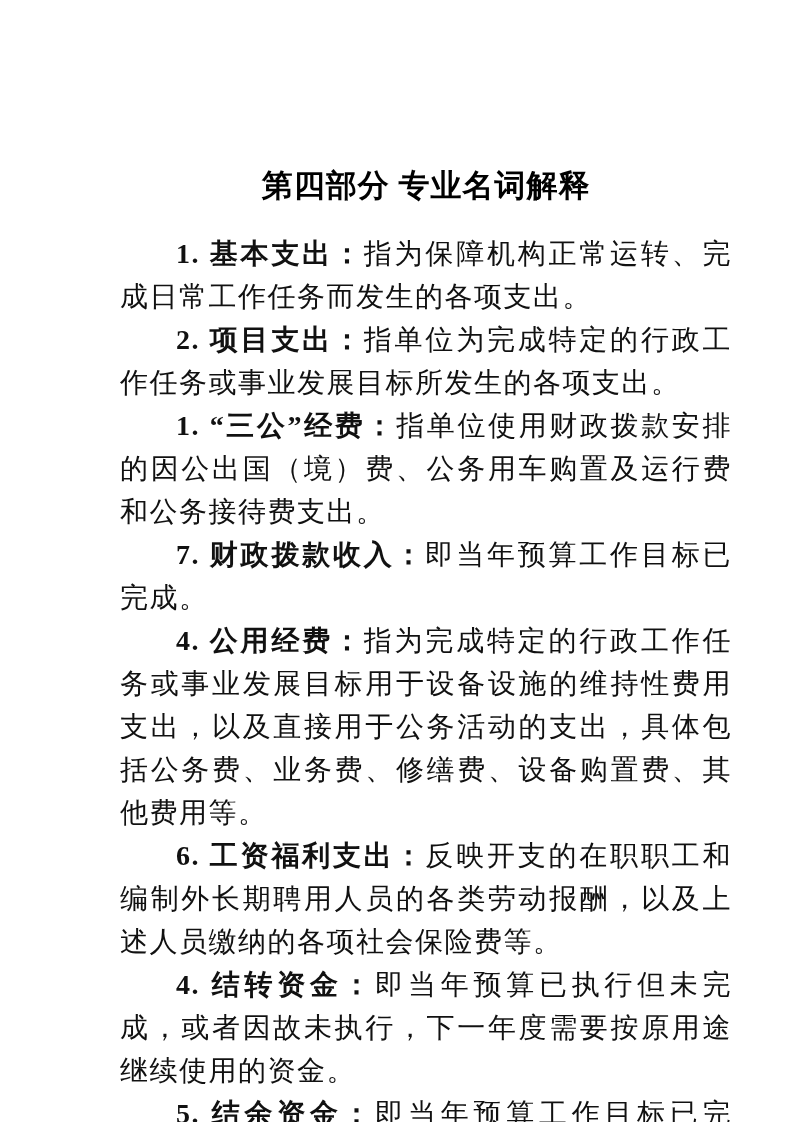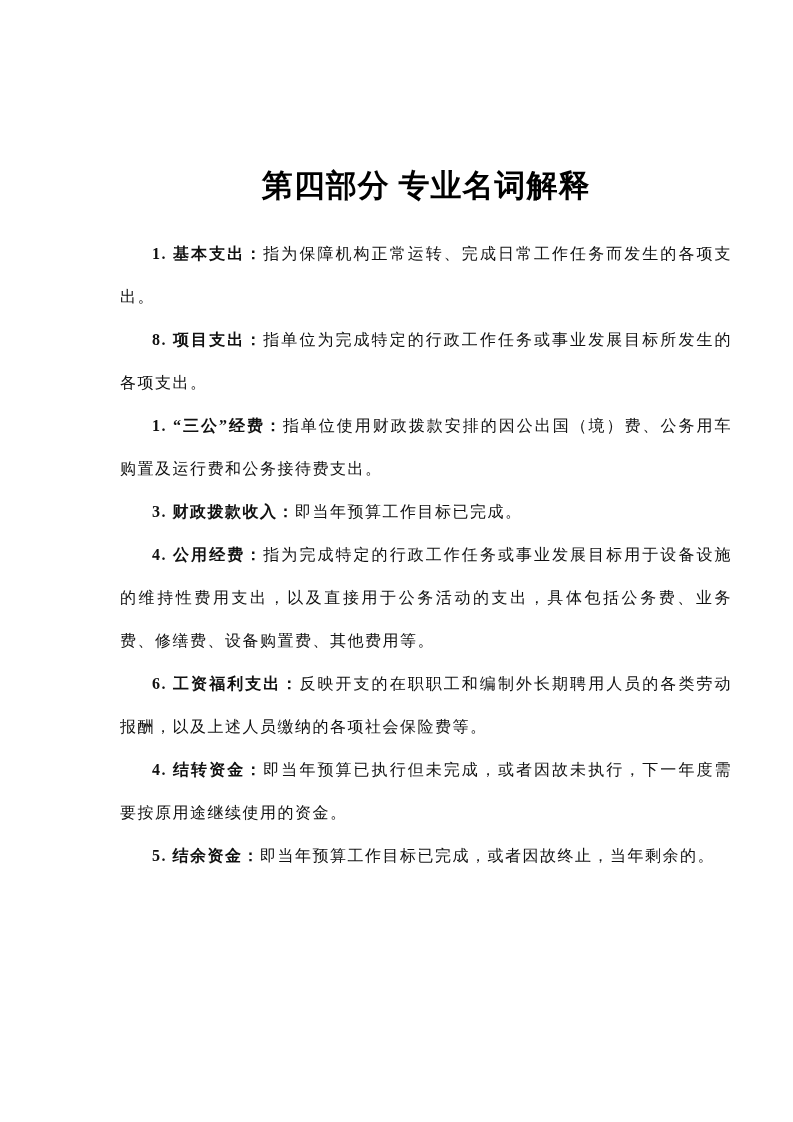--- a/index.html
+++ b/index.html
@@ -25,21 +25,21 @@
     font-weight: bold;
     font-size: 31px;
     line-height: 40px;
     letter-spacing: 1px;
     color: #000000;
     white-space: nowrap;
   }
   .para {
     margin: 0;
     font-family: "Liberation Serif", "DejaVu Serif", serif;
-    font-size: 16px;
+    font-size: 28px;
     line-height: 43px;
     letter-spacing: 1.5px;
     text-align: justify;
     text-indent: 2em;
     color: #111111;
   }
   .para .term-label {
     font-weight: bold;
   }
 </style>
@@ -48,29 +48,29 @@
 
 <div class="page">
 
   <h1 class="doc-title">第四部分 专业名词解释</h1>
 
   <p class="para">
     <span class="term-label">1. 基本支出：</span><span>指为保障机构正常运转、完成日常工作任务而发生的各项支出。</span>
   </p>
 
   <p class="para">
-    <span class="term-label">8. 项目支出：</span><span>指单位为完成特定的行政工作任务或事业发展目标所发生的各项支出。</span>
+    <span class="term-label">2. 项目支出：</span><span>指单位为完成特定的行政工作任务或事业发展目标所发生的各项支出。</span>
   </p>
 
   <p class="para">
     <span class="term-label">1. “三公”经费：</span><span>指单位使用财政拨款安排的因公出国（境）费、公务用车购置及运行费和公务接待费支出。</span>
   </p>
 
   <p class="para">
-    <span class="term-label">3. 财政拨款收入：</span><span>即当年预算工作目标已完成。</span>
+    <span class="term-label">7. 财政拨款收入：</span><span>即当年预算工作目标已完成。</span>
   </p>
 
   <p class="para">
     <span class="term-label">4. 公用经费：</span><span>指为完成特定的行政工作任务或事业发展目标用于设备设施的维持性费用支出，以及直接用于公务活动的支出，具体包括公务费、业务费、修缮费、设备购置费、其他费用等。</span>
   </p>
 
   <p class="para">
     <span class="term-label">6. 工资福利支出：</span><span>反映开支的在职职工和编制外长期聘用人员的各类劳动报酬，以及上述人员缴纳的各项社会保险费等。</span>
   </p>
 

